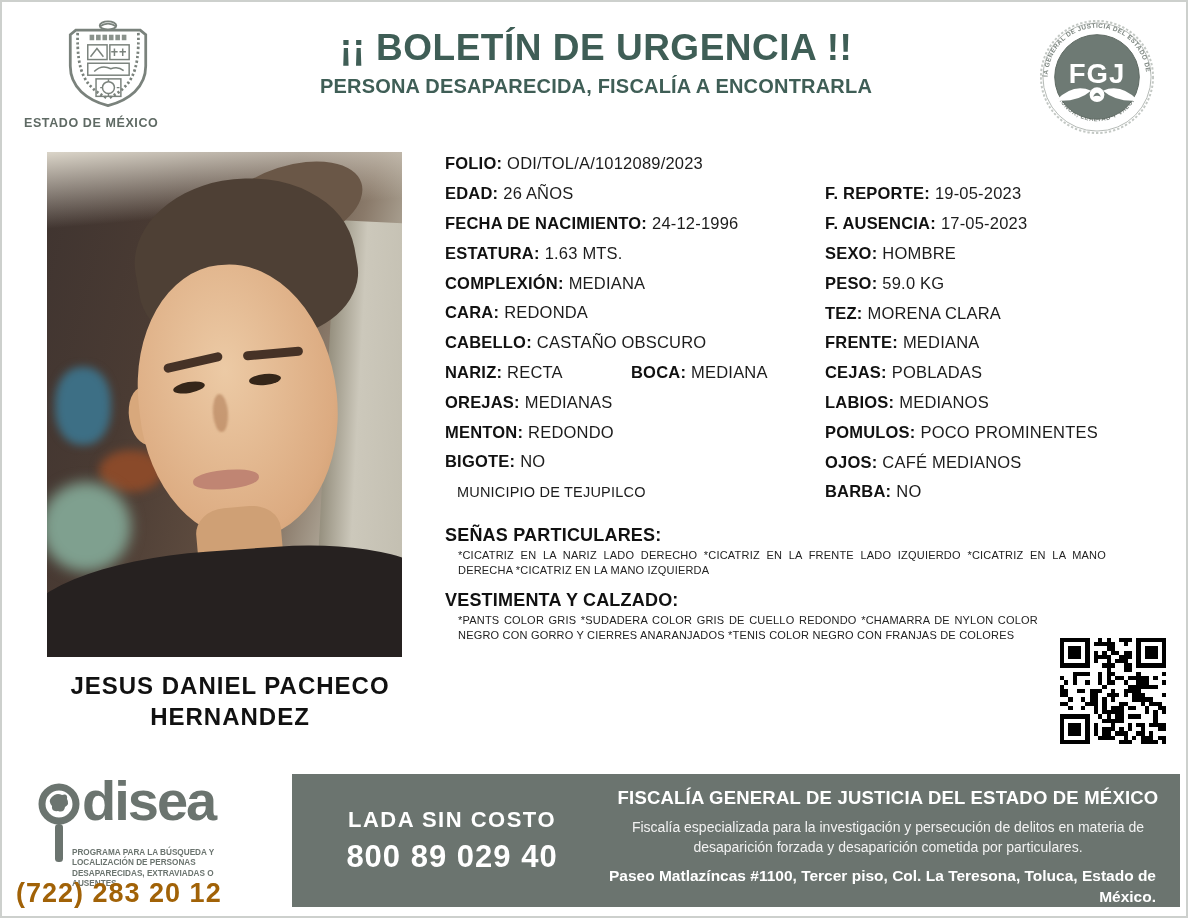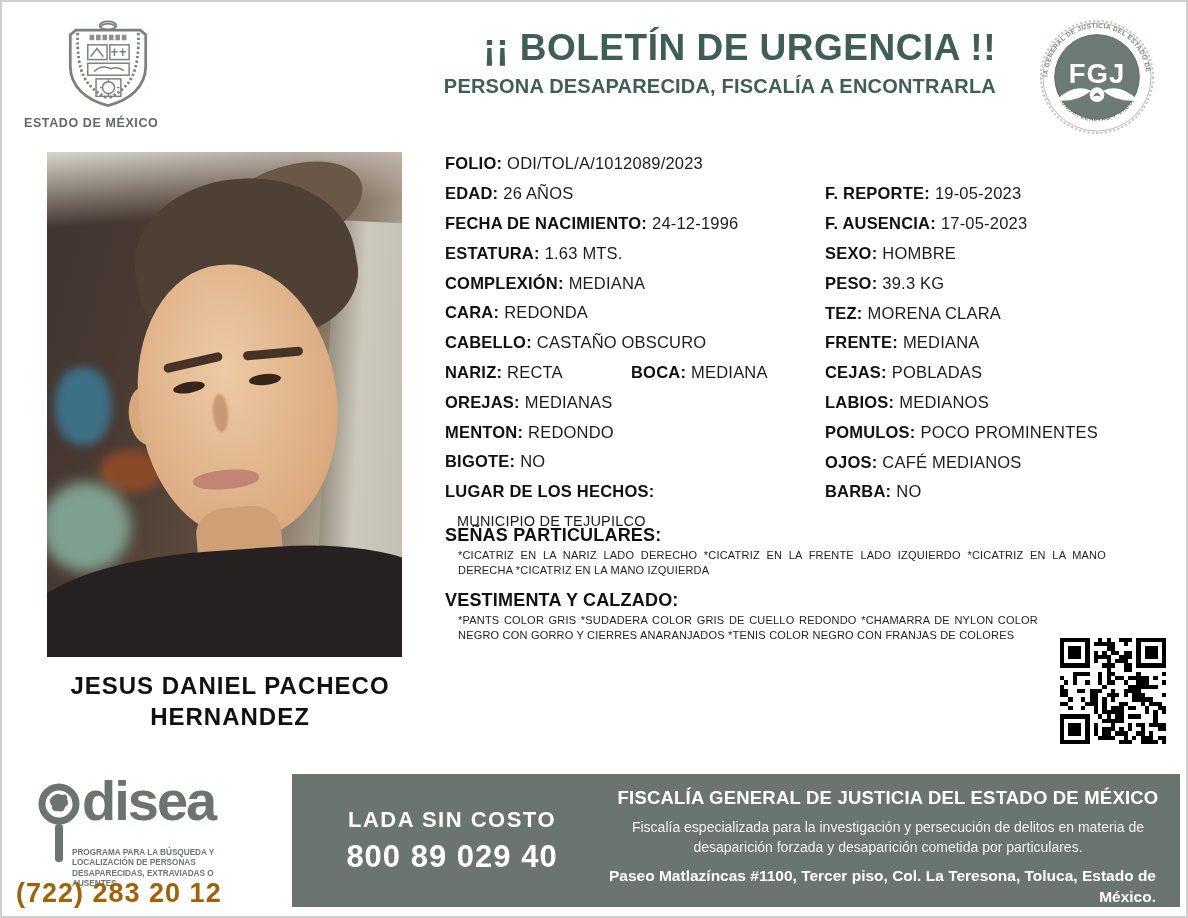--- a/index.html
+++ b/index.html
@@ -5,21 +5,21 @@
   html,body{margin:0;padding:0;background:#e8e8e8;}
   .page{
     position:relative;width:1188px;height:918px;margin:0 auto;
     background:#ffffff;border:2px solid #cdd0cd;box-sizing:border-box;
     font-family:"Liberation Sans","DejaVu Sans",sans-serif;overflow:hidden;
   }
   
   .estado-block{position:absolute;left:22px;top:18px;width:168px;text-align:left;}
   .estado-block svg{display:block;margin:0 auto;}
   .estado-caption{margin-top:4px;font-size:12.5px;font-weight:700;color:#5f6a64;letter-spacing:.6px;}
-  .title-block{position:absolute;left:194px;top:26px;width:800px;text-align:right;color:#3f5e56;}
+  .title-block{position:absolute;left:194px;top:26px;width:800px;text-align:center;color:#3f5e56;}
   .main-title{font-size:37px;font-weight:800;letter-spacing:.5px;line-height:1.1;}
   .sub-title{margin-top:6px;font-size:20px;font-weight:800;letter-spacing:.2px;}
   .fgj-seal{position:absolute;left:1036px;top:14px;}
   
   .photo{position:absolute;left:45px;top:150px;width:355px;height:505px;overflow:hidden;background:#56463c;z-index:1;}
   .ph{position:absolute;}
   .ph-wall{inset:0;background:linear-gradient(105deg,#3f3430 0%,#4a3b33 30%,#5c4a3e 52%,#8a7a6a 68%,#b4ad9e 80%,#c9c3b4 100%);}
   .ph-ceiling{left:0;top:-18px;width:100%;height:95px;background:linear-gradient(#d9d3c7 20%,rgba(217,211,199,0));transform:skewY(-5deg);transform-origin:left;}
   .ph-panel{right:-14px;top:70px;width:92px;height:450px;background:linear-gradient(90deg,#96907f,#ccc8bb 35%,#c2beb0);transform:rotate(3deg);}
   .ph-blue{left:8px;top:215px;width:56px;height:78px;background:#3d6f85;border-radius:45%;filter:blur(4px);}
@@ -210,43 +210,40 @@
     </div>
     <div class="frow">
       <span class="lbl">MENTON:</span>
       <span class="val">REDONDO</span>
     </div>
     <div class="frow">
       <span class="lbl">BIGOTE:</span>
       <span class="val">NO</span>
     </div>
     <div class="frow">
-      <span class="lbl">LUGAR DE LOS HECHOS:</span>
-    </div>
-    <div class="frow">
       <span class="subline">MUNICIPIO DE TEJUPILCO</span>
     </div>
   </div>
 
   <div class="col col-right">
     <div class="frow">
       <span class="lbl">F. REPORTE:</span>
       <span class="val">19-05-2023</span>
     </div>
     <div class="frow">
       <span class="lbl">F. AUSENCIA:</span>
       <span class="val">17-05-2023</span>
     </div>
     <div class="frow">
       <span class="lbl">SEXO:</span>
       <span class="val">HOMBRE</span>
     </div>
     <div class="frow">
       <span class="lbl">PESO:</span>
-      <span class="val">39.3 KG</span>
+      <span class="val">59.0 KG</span>
     </div>
     <div class="frow">
       <span class="lbl">TEZ:</span>
       <span class="val">MORENA CLARA</span>
     </div>
     <div class="frow">
       <span class="lbl">FRENTE:</span>
       <span class="val">MEDIANA</span>
     </div>
     <div class="frow">

